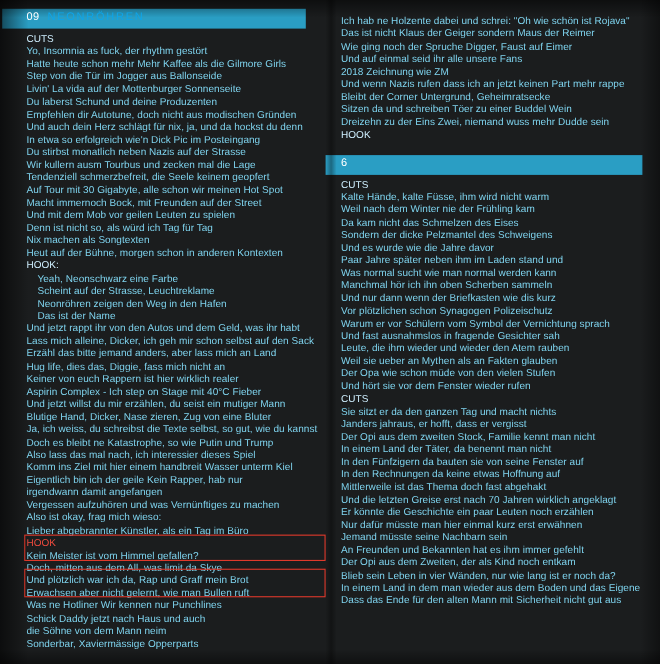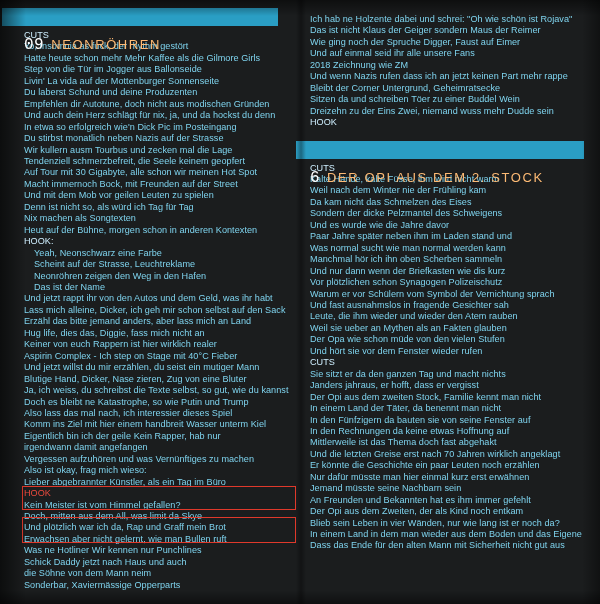--- a/index.html
+++ b/index.html
@@ -25,28 +25,27 @@
   .col {
     width: 50%;
     box-sizing: border-box;
     padding: 0 6px;
     position: relative;
   }
   .col.left { padding-left: 18px; padding-right: 4px; }
   .col.right { padding-left: 10px; padding-right: 4px; }
   .song-num {
     color: #ffffff;
-    font-size: 16px;
+    font-size: 10px;
     letter-spacing: 0.5px;
-    font-family: Liberation Mono, monospace;
-    margin-top: 26px;
+    font-family: Liberation Sans, sans-serif;
   }
   .song-title {
-    color: #fdba74;
-    font-size: 13px;
+    color: #0ea5e9;
+    font-size: 10px;
     letter-spacing: 1.6px;
     font-family: "Liberation Sans", sans-serif;
   }
   .headwrap {
     position: relative;
   }
   .headwrap .bar {
     position: absolute;
     top: -2px;
     left: -22px;
@@ -195,21 +194,20 @@
         <div class="line">Und wenn Nazis rufen dass ich an jetzt keinen Part mehr rappe</div>
         <div class="line">Bleibt der Corner Untergrund, Geheimratsecke</div>
         <div class="line">Sitzen da und schreiben Töer zu einer Buddel Wein</div>
         <div class="line">Dreizehn zu der Eins Zwei, niemand wuss mehr Dudde sein</div>
         <div class="line label">HOOK</div>
       </div>
     <div class="headwrap right" style="margin-top:14px;">
       <div class="bar" style="width: 288px;"></div>
       <div class="inner">
         <span class="song-num">6</span>
-        <span class="song-title">DER OPI AUS DEM 2. STOCK</span>
       </div>
     </div>
     <div class="lyric-block" id="right-lines">
         <div class="line label">CUTS</div>
         <div class="line">Kalte Hände, kalte Füsse, ihm wird nicht warm</div>
         <div class="line">Weil nach dem Winter nie der Frühling kam</div>
         <div class="line">Da kam nicht das Schmelzen des Eises</div>
         <div class="line">Sondern der dicke Pelzmantel des Schweigens</div>
         <div class="line">Und es wurde wie die Jahre davor</div>
         <div class="line">Paar Jahre später neben ihm im Laden stand und</div>

